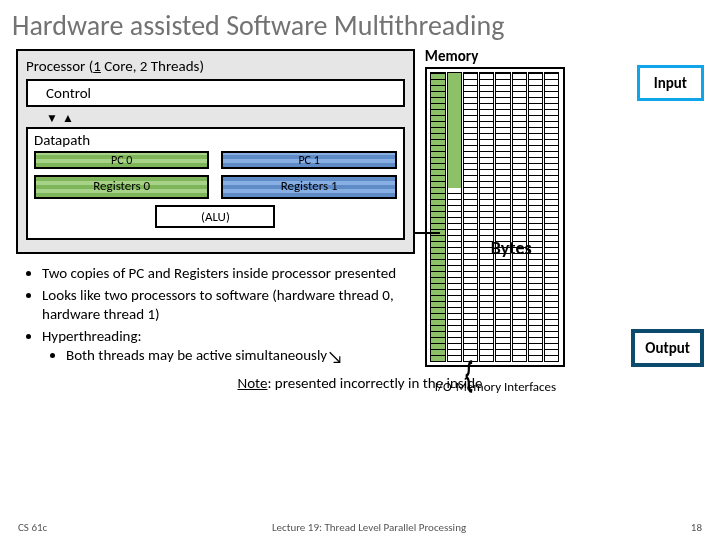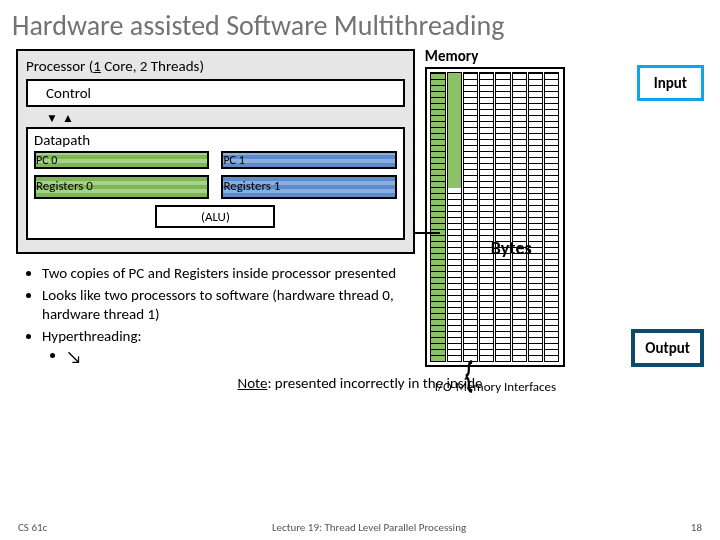--- a/index.html
+++ b/index.html
@@ -11,21 +11,21 @@
 
   .processor { border: 2px solid #000; background: #e6e6e6; padding: 6px 8px 12px; }
   .proc-title { font-size: 15px; margin-bottom: 4px; }
   .proc-title u { text-decoration: underline; }
   .control { border: 2px solid #000; background: #fff; padding: 3px 18px; font-size: 15px; margin-bottom: 4px; }
   .arrows-row { display: flex; gap: 4px; margin-left: 20px; margin-bottom: 2px; }
   .arr-down, .arr-up { font-size: 12px; }
   .datapath { border: 2px solid #000; background: #fff; padding: 2px 6px 10px; position: relative; }
   .dp-label { font-size: 15px; margin-bottom: 2px; }
   .dp-row { display: flex; gap: 12px; margin-bottom: 6px; }
-  .reg-box { flex: 1; border: 2px solid #000; text-align: left; font-size: 13px; position: relative; background: #fff; overflow: hidden; }
+  .reg-box { flex: 1; border: 2px solid #000; text-align: center; font-size: 13px; position: relative; background: #fff; overflow: hidden; }
   .reg-box.green .hatch { background: repeating-linear-gradient(0deg, #70ad47 0 4px, #9dcd7a 4px 8px); }
   .reg-box.blue .hatch { background: repeating-linear-gradient(0deg, #4d7fc1 0 4px, #7aa6e0 4px 8px); }
   .hatch { position: absolute; inset: 0; z-index: 0; opacity: .9; }
   .reg-box span { position: relative; z-index: 1; display: block; padding: 1px 0; }
   .small-row .reg-box { height: 18px; }
   .small-row .reg-box span { font-size: 12px; padding: 0; }
   .big-row .reg-box { height: 24px; }
   .alu { width: 120px; margin: 4px auto 0; border: 2px solid #000; text-align: center; font-size: 13px; padding: 2px 0; background: #fff; }
   .mem-label { font-size: 15px; font-weight: 700; position: absolute; left: 0; top: -2px; }
   .memory { border: 2px solid #000; width: 140px; height: 300px; position: absolute; top: 18px; left: 0; padding: 3px; background: #fff; }
@@ -89,21 +89,21 @@
         </div>
         <div class="alu">(ALU)</div>
       </div>
     </div>
 
     <ul class="bullets">
       <li>Two copies of PC and Registers inside processor presented</li>
       <li>Looks like two processors to software (hardware thread 0, hardware thread 1)</li>
       <li><span>Hyperthreading:</span>
         <ul>
-            <li> <span class="arrow-note">↘</span></li>
+            <li><span>Both threads may be active simultaneously</span> <span class="arrow-note">↘</span></li>
           </ul>
       </li>
     </ul>
   </div>
 
   <div class="right">
     <div class="mem-label">Memory</div>
     <div class="memory">
       <div class="bitcols">
         <div class="bitcol g"></div>

